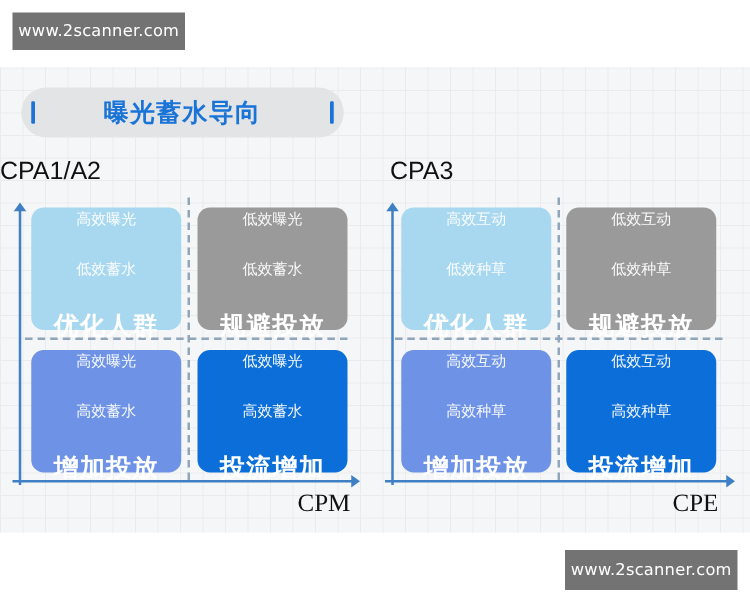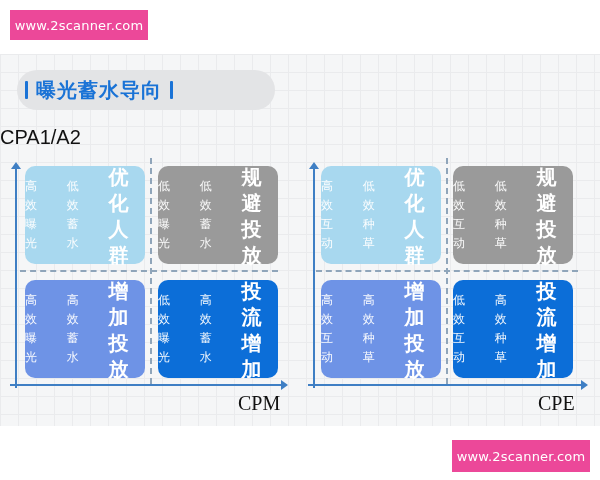--- a/index.html
+++ b/index.html
@@ -1,20 +1,20 @@
 <!DOCTYPE html>
 <html><head>
   <meta charset="utf-8">
   <style>
     * { box-sizing: border-box; margin: 0; padding: 0; }
     html, body { width: 600px; height: 480px; background: #ffffff; overflow: hidden; }
     body { position: relative; font-family: "DejaVu Sans", sans-serif; }
 
     .watermark {
-      position: absolute; background: #ec4899; color: #ffffff;
+      position: absolute; background: #737373; color: #ffffff;
       font-family: "DejaVu Sans", sans-serif; font-size: 13px;
       display: flex; align-items: center; justify-content: center;
       letter-spacing: 0.2px;
     }
     .wm-top { left: 10px; top: 10px; width: 138px; height: 30px; }
     .wm-bottom { left: 452px; top: 440px; width: 138px; height: 32px; }
 
     .canvas {
       position: absolute; left: 0; top: 54px; width: 600px; height: 372px;
       background-color: #f5f6f7;
@@ -23,21 +23,21 @@
         linear-gradient(90deg, #eaebed 1px, transparent 1px);
       background-size: 18px 18px;
     }
 
     .panel { position: absolute; top: 0; width: 300px; height: 372px; }
     .panel.left { left: 0; }
     .panel.right { left: 300px; }
 
     .pill {
       position: absolute; top: 16px; height: 40px; border-radius: 20px;
-      background: #e3e4e6; display: flex; align-items: center; justify-content: flex-start;
+      background: #e3e4e6; display: flex; align-items: center; justify-content: space-between;
       color: #1a73d6; font-weight: bold; font-size: 20px; letter-spacing: 1px;
     }
     .panel.left .pill { left: 17px; width: 258px; }
     .panel.right .pill { left: 12px; width: 260px; }
     .pill .bar { display: inline-block; width: 3px; height: 18px; background: #1a73d6; margin: 0 8px; border-radius: 1px; }
 
     .ylabel { position: absolute; top: 72px; font-size: 20px; color: #111; font-family: "Liberation Sans", sans-serif; }
     .panel.left .ylabel { left: 0; }
     .panel.right .ylabel { left: 12px; }
 
@@ -58,21 +58,21 @@
       border-top: 5px solid transparent; border-bottom: 5px solid transparent; border-left: 7px solid #3f7fc4;
     }
 
     .vdash { position: absolute; left: 150px; top: 104px; height: 226px; width: 0; border-left: 2px dashed #8fa5ba; }
     .panel.right .vdash { left: 146px; }
     .hdash { position: absolute; left: 20px; top: 216px; width: 258px; height: 0; border-top: 2px dashed #8fa5ba; }
     .panel.right .hdash { left: 16px; width: 262px; }
 
     .quad {
       position: absolute; width: 120px; height: 98px; border-radius: 10px;
-      display: flex; flex-direction: row; align-items: center; justify-content: flex-end;
+      display: flex; flex-direction: column; align-items: center; justify-content: space-between;
       color: #ffffff;
       gap: 21px;
     }
     .quad .l1, .quad .l2 { font-size: 12px; line-height: 19px; opacity: 0.95; }
     .quad .main { font-size: 20px; font-weight: bold; line-height: 26px; letter-spacing: 1px; margin-top: 1px; }
 
     .q-tl { background: #a8d8ef; }
     .q-tr { background: #9a9a9a; }
     .q-bl { background: #6e93e6; }
     .q-br { background: #0c6ed8; }
@@ -124,20 +124,21 @@
       <div class="l1">低效曝光</div>
       <div class="l2">高效蓄水</div>
       <div class="main">投流增加</div>
     </div>
 
     <div class="xaxis"></div>
     <div class="xlabel">CPM</div>
   </div>
 
   <div class="panel right">
+    <div class="ylabel">CPA3</div>
     <div class="yaxis"></div>
     <div class="vdash"></div>
     <div class="hdash"></div>
 
     <div class="quad q-tl">
       <div class="l1">高效互动</div>
       <div class="l2">低效种草</div>
       <div class="main">优化人群</div>
     </div>
     <div class="quad q-tr">

